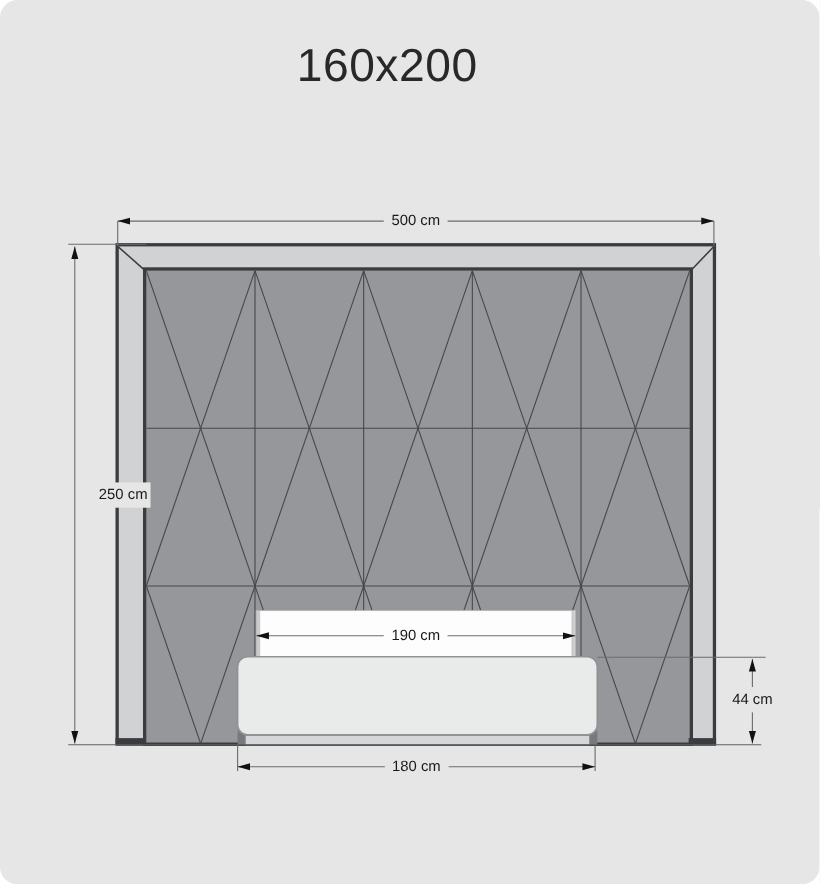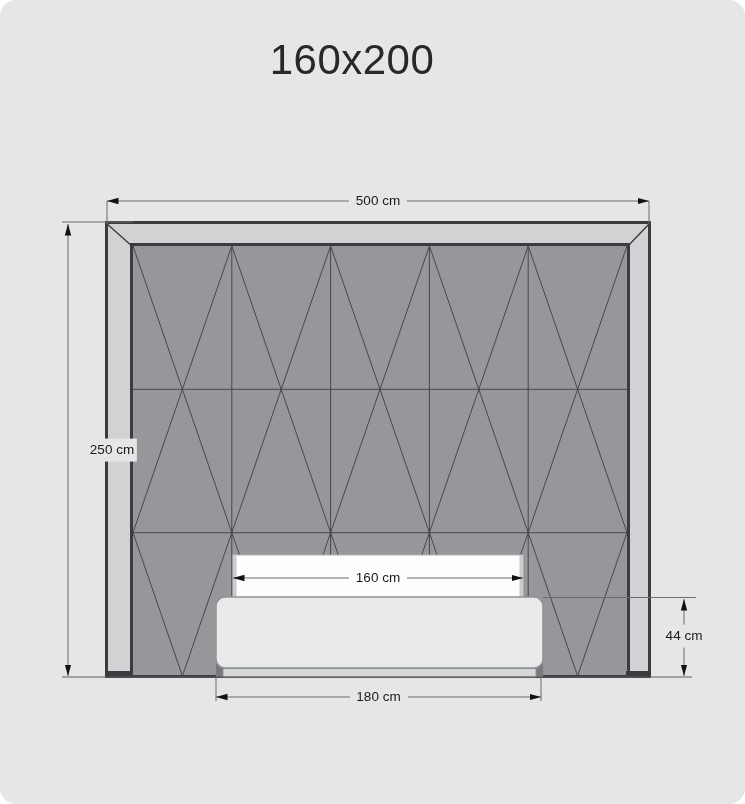--- a/index.html
+++ b/index.html
@@ -118,19 +118,19 @@
       <line x1="684" y1="599" x2="684" y2="676" marker-start="url(#arw)" marker-end="url(#arw)"></line>
     </g>
   </svg>
 
   <div class="title">160x200</div>
 
   <div class="dim-label" style="left:378px;top:201px;">500 cm</div>
 
   <div class="dim-label vertical-line" style="left:68px;top:450px;margin-left:44px;">250 cm</div>
 
-  <div class="dim-label on-white" style="left:378px;top:578px;">160 cm</div>
+  <div class="dim-label on-white" style="left:378px;top:578px;">190 cm</div>
 
   <div class="dim-label" style="left:378.5px;top:697px;text-align:right;">180 cm</div>
 
   <div class="dim-label vertical-line" style="left:684px;top:636px;">44 cm</div>
 
 </div>
 
 </body></html>

